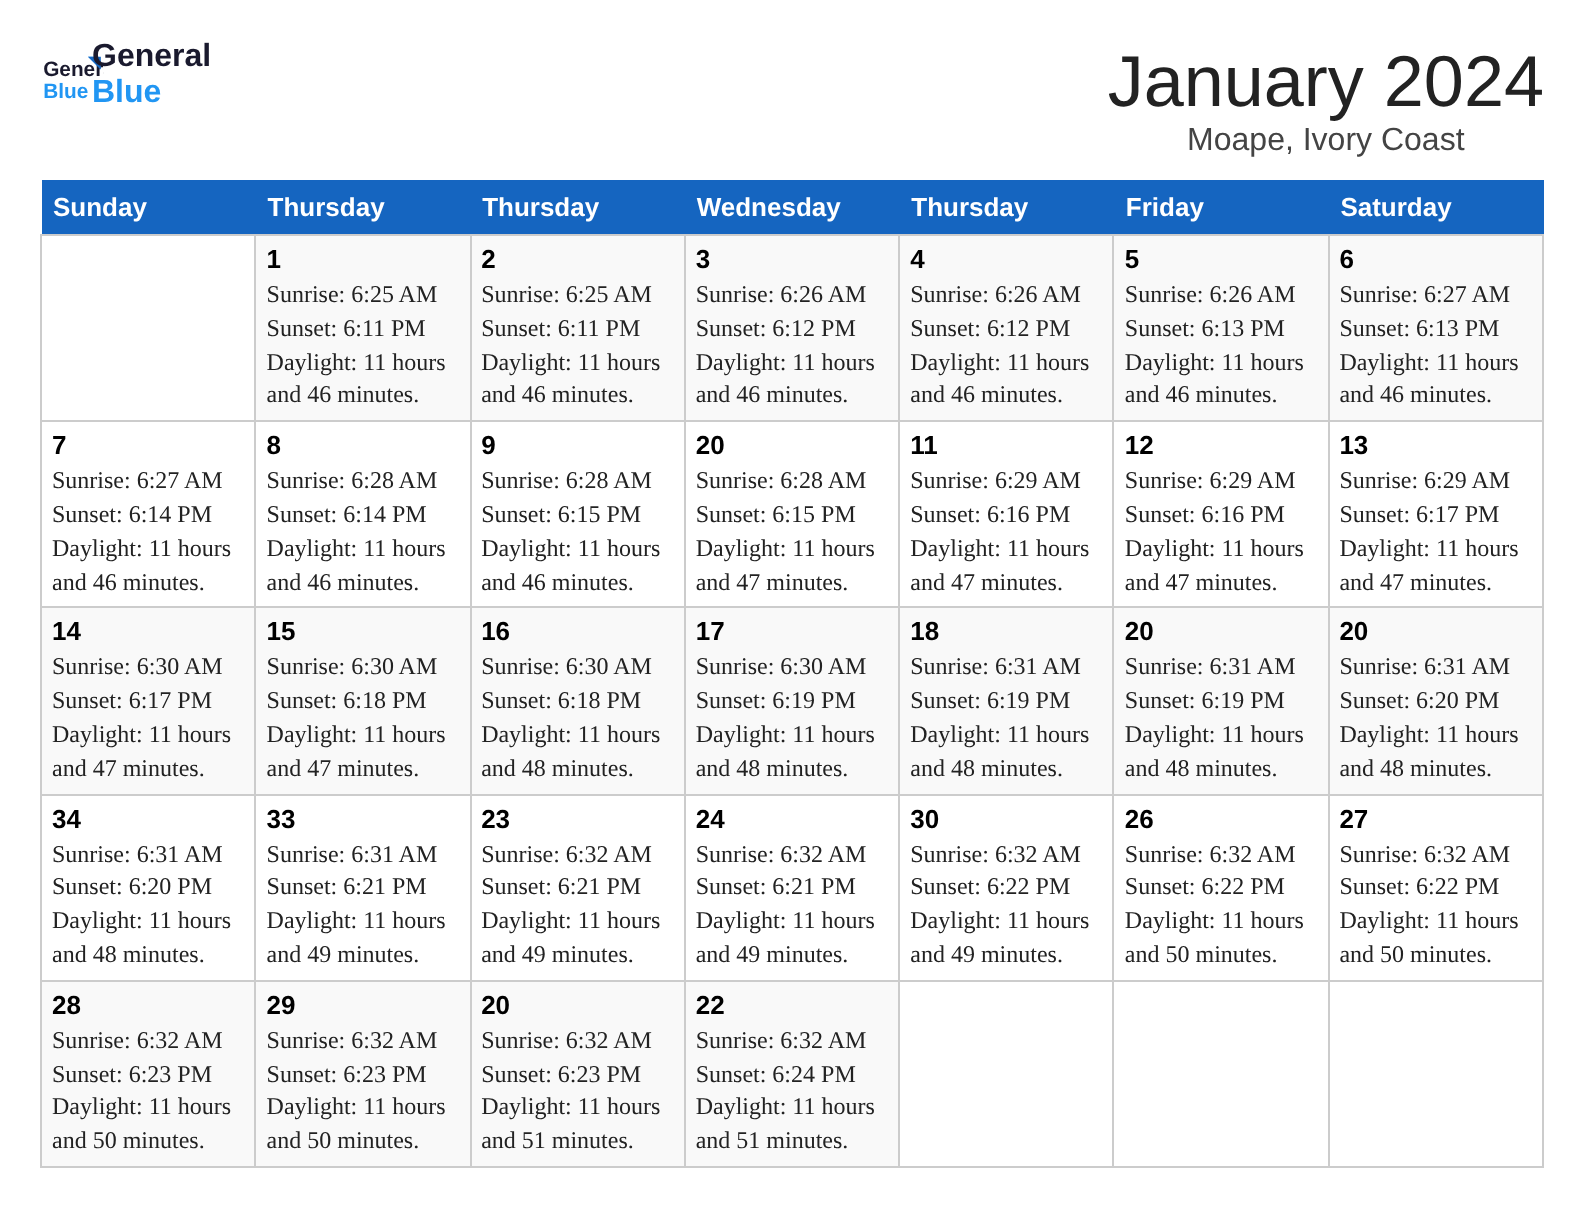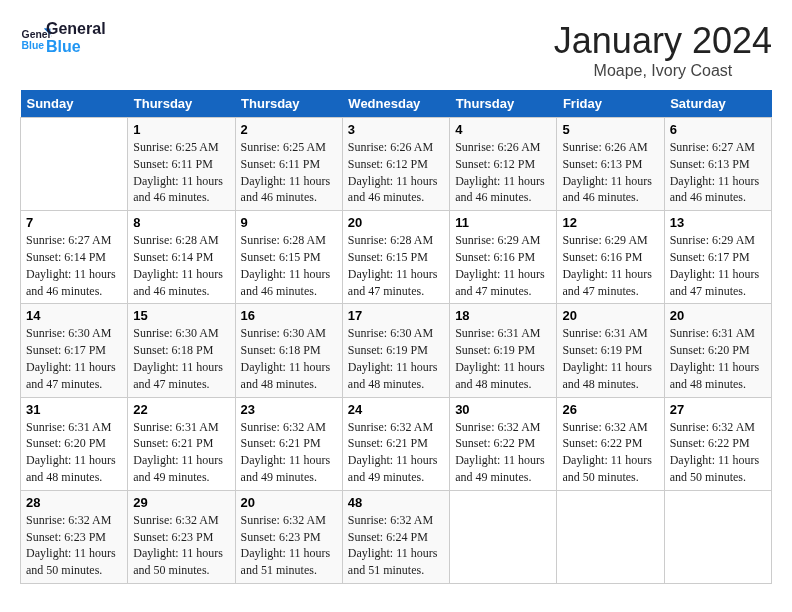--- a/index.html
+++ b/index.html
@@ -277,29 +277,29 @@
           <span class="day-num">20</span>
           <div class="cell-content">
             <div>Sunrise: 6:31 AM</div>
             <div>Sunset: 6:20 PM</div>
             <div>Daylight: 11 hours and 48 minutes.</div>
           </div>
         </td>
       </tr>
       <tr>
         <td>
-          <span class="day-num">31</span>
+          <span class="day-num">34</span>
           <div class="cell-content">
             <div>Sunrise: 6:31 AM</div>
             <div>Sunset: 6:20 PM</div>
             <div>Daylight: 11 hours and 48 minutes.</div>
           </div>
         </td>
         <td>
-          <span class="day-num">22</span>
+          <span class="day-num">33</span>
           <div class="cell-content">
             <div>Sunrise: 6:31 AM</div>
             <div>Sunset: 6:21 PM</div>
             <div>Daylight: 11 hours and 49 minutes.</div>
           </div>
         </td>
         <td>
           <span class="day-num">23</span>
           <div class="cell-content">
             <div>Sunrise: 6:32 AM</div>
@@ -359,21 +359,21 @@
         </td>
         <td>
           <span class="day-num">20</span>
           <div class="cell-content">
             <div>Sunrise: 6:32 AM</div>
             <div>Sunset: 6:23 PM</div>
             <div>Daylight: 11 hours and 51 minutes.</div>
           </div>
         </td>
         <td>
-          <span class="day-num">48</span>
+          <span class="day-num">22</span>
           <div class="cell-content">
             <div>Sunrise: 6:32 AM</div>
             <div>Sunset: 6:24 PM</div>
             <div>Daylight: 11 hours and 51 minutes.</div>
           </div>
         </td>
         <td class="empty-cell"></td>
         <td class="empty-cell"></td>
         <td class="empty-cell"></td>
       </tr>

